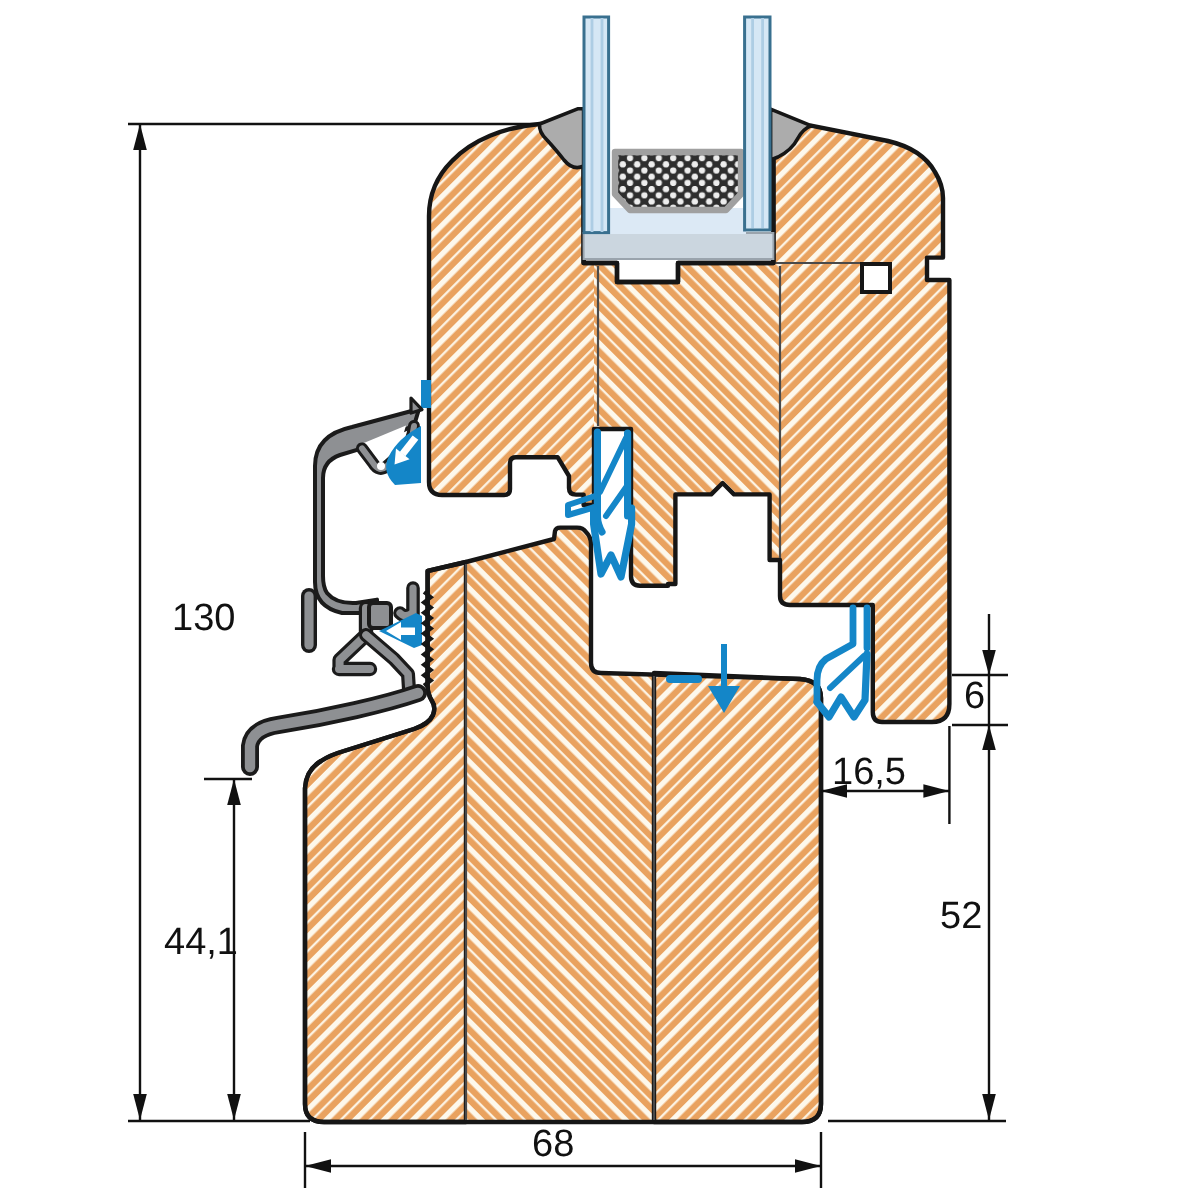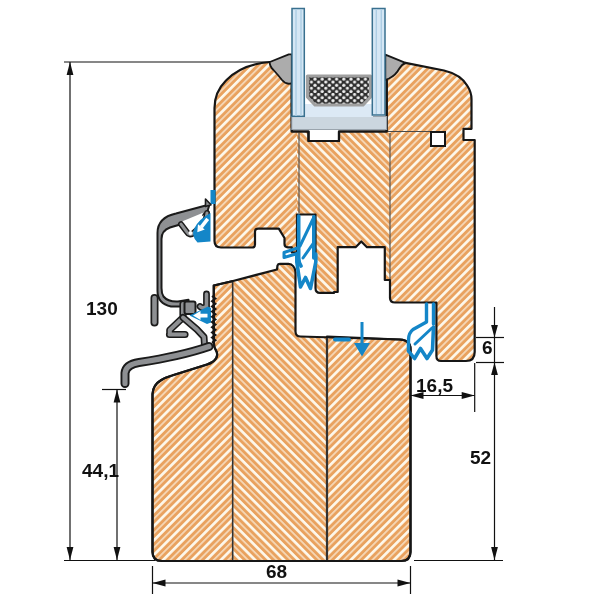--- a/index.html
+++ b/index.html
@@ -1,16 +1,16 @@
 <!DOCTYPE html>
 <html><head>
 <meta charset="utf-8">
 <style>
   html,body{margin:0;padding:0;background:#ffffff;}
-  #page{width:492px;height:600px;position:relative;font-family:"Liberation Sans",sans-serif;font-weight:bold;}
+  #page{width:492px;height:600px;position:relative;font-family:"Liberation Sans",sans-serif;}
   svg{display:block;}
   text{font-family:"Liberation Sans",sans-serif;fill:#111;}
 </style>
 </head>
 <body>
 <div id="page">
 <svg width="600" height="600" viewBox="0 0 600 600">
 <defs>
   <pattern id="hA" patternUnits="userSpaceOnUse" width="10.2" height="10.2" patternTransform="rotate(-45)">
     <rect width="10.2" height="10.2" fill="#E9A25F"></rect>

